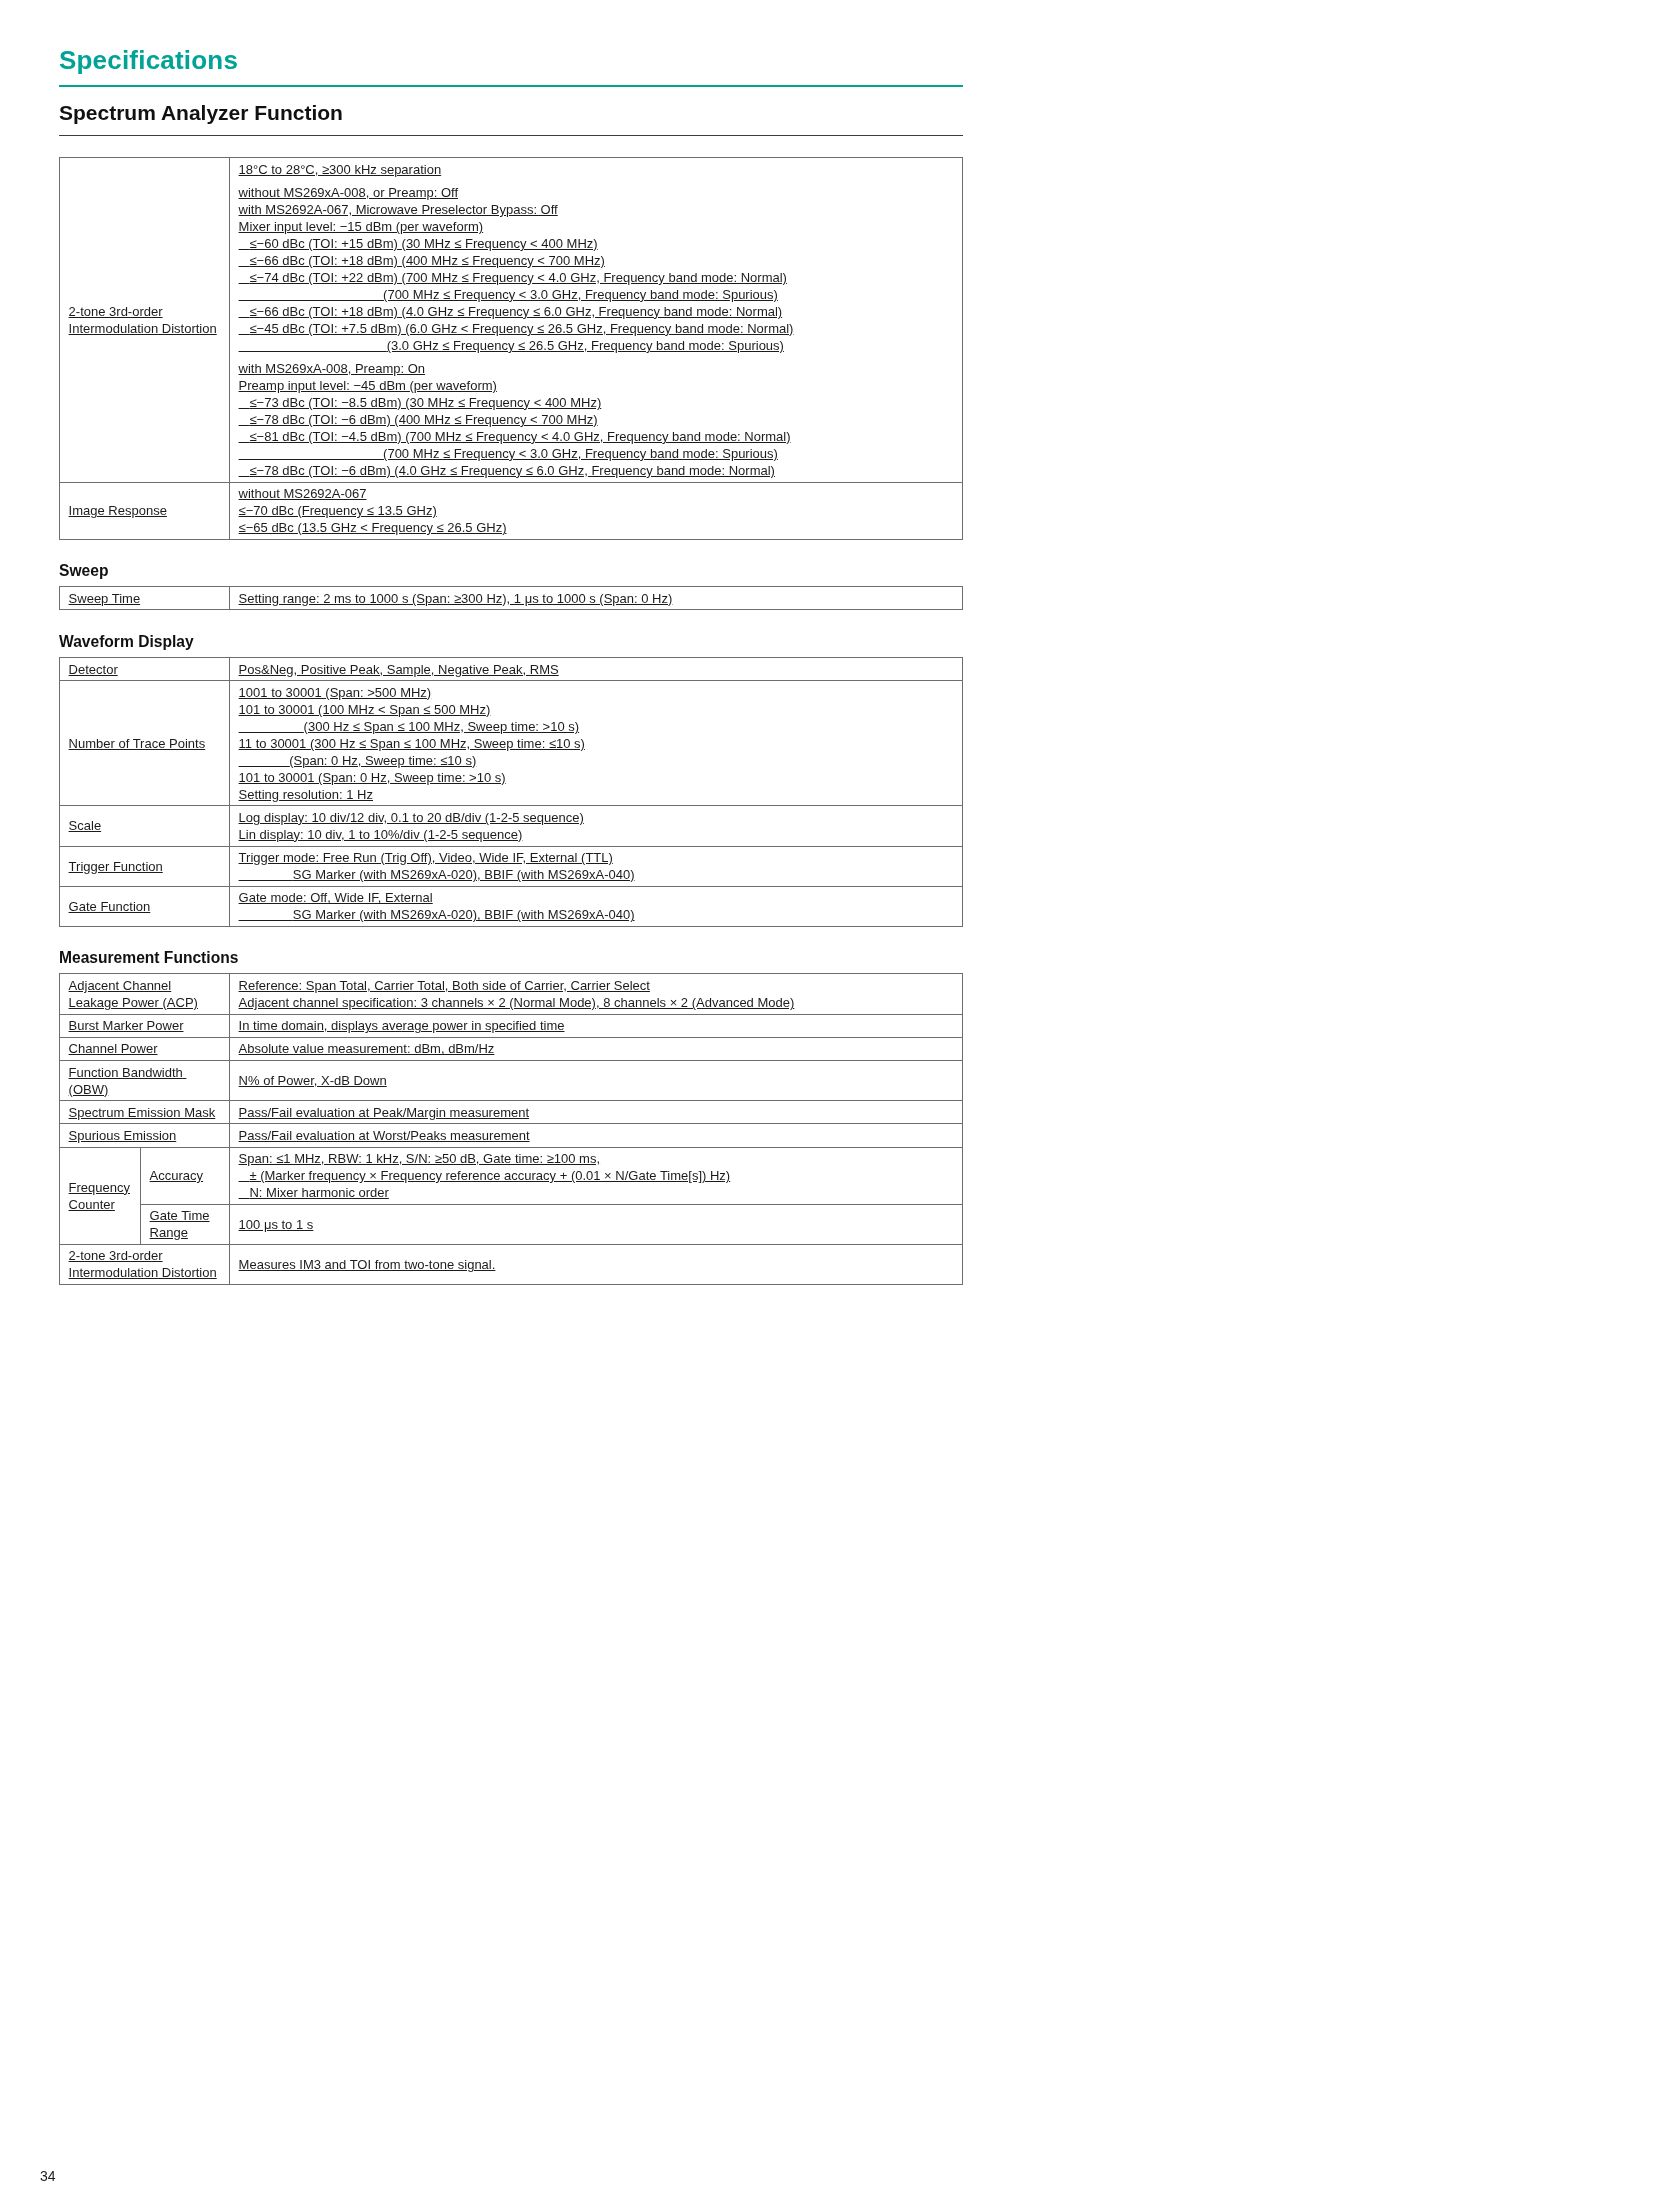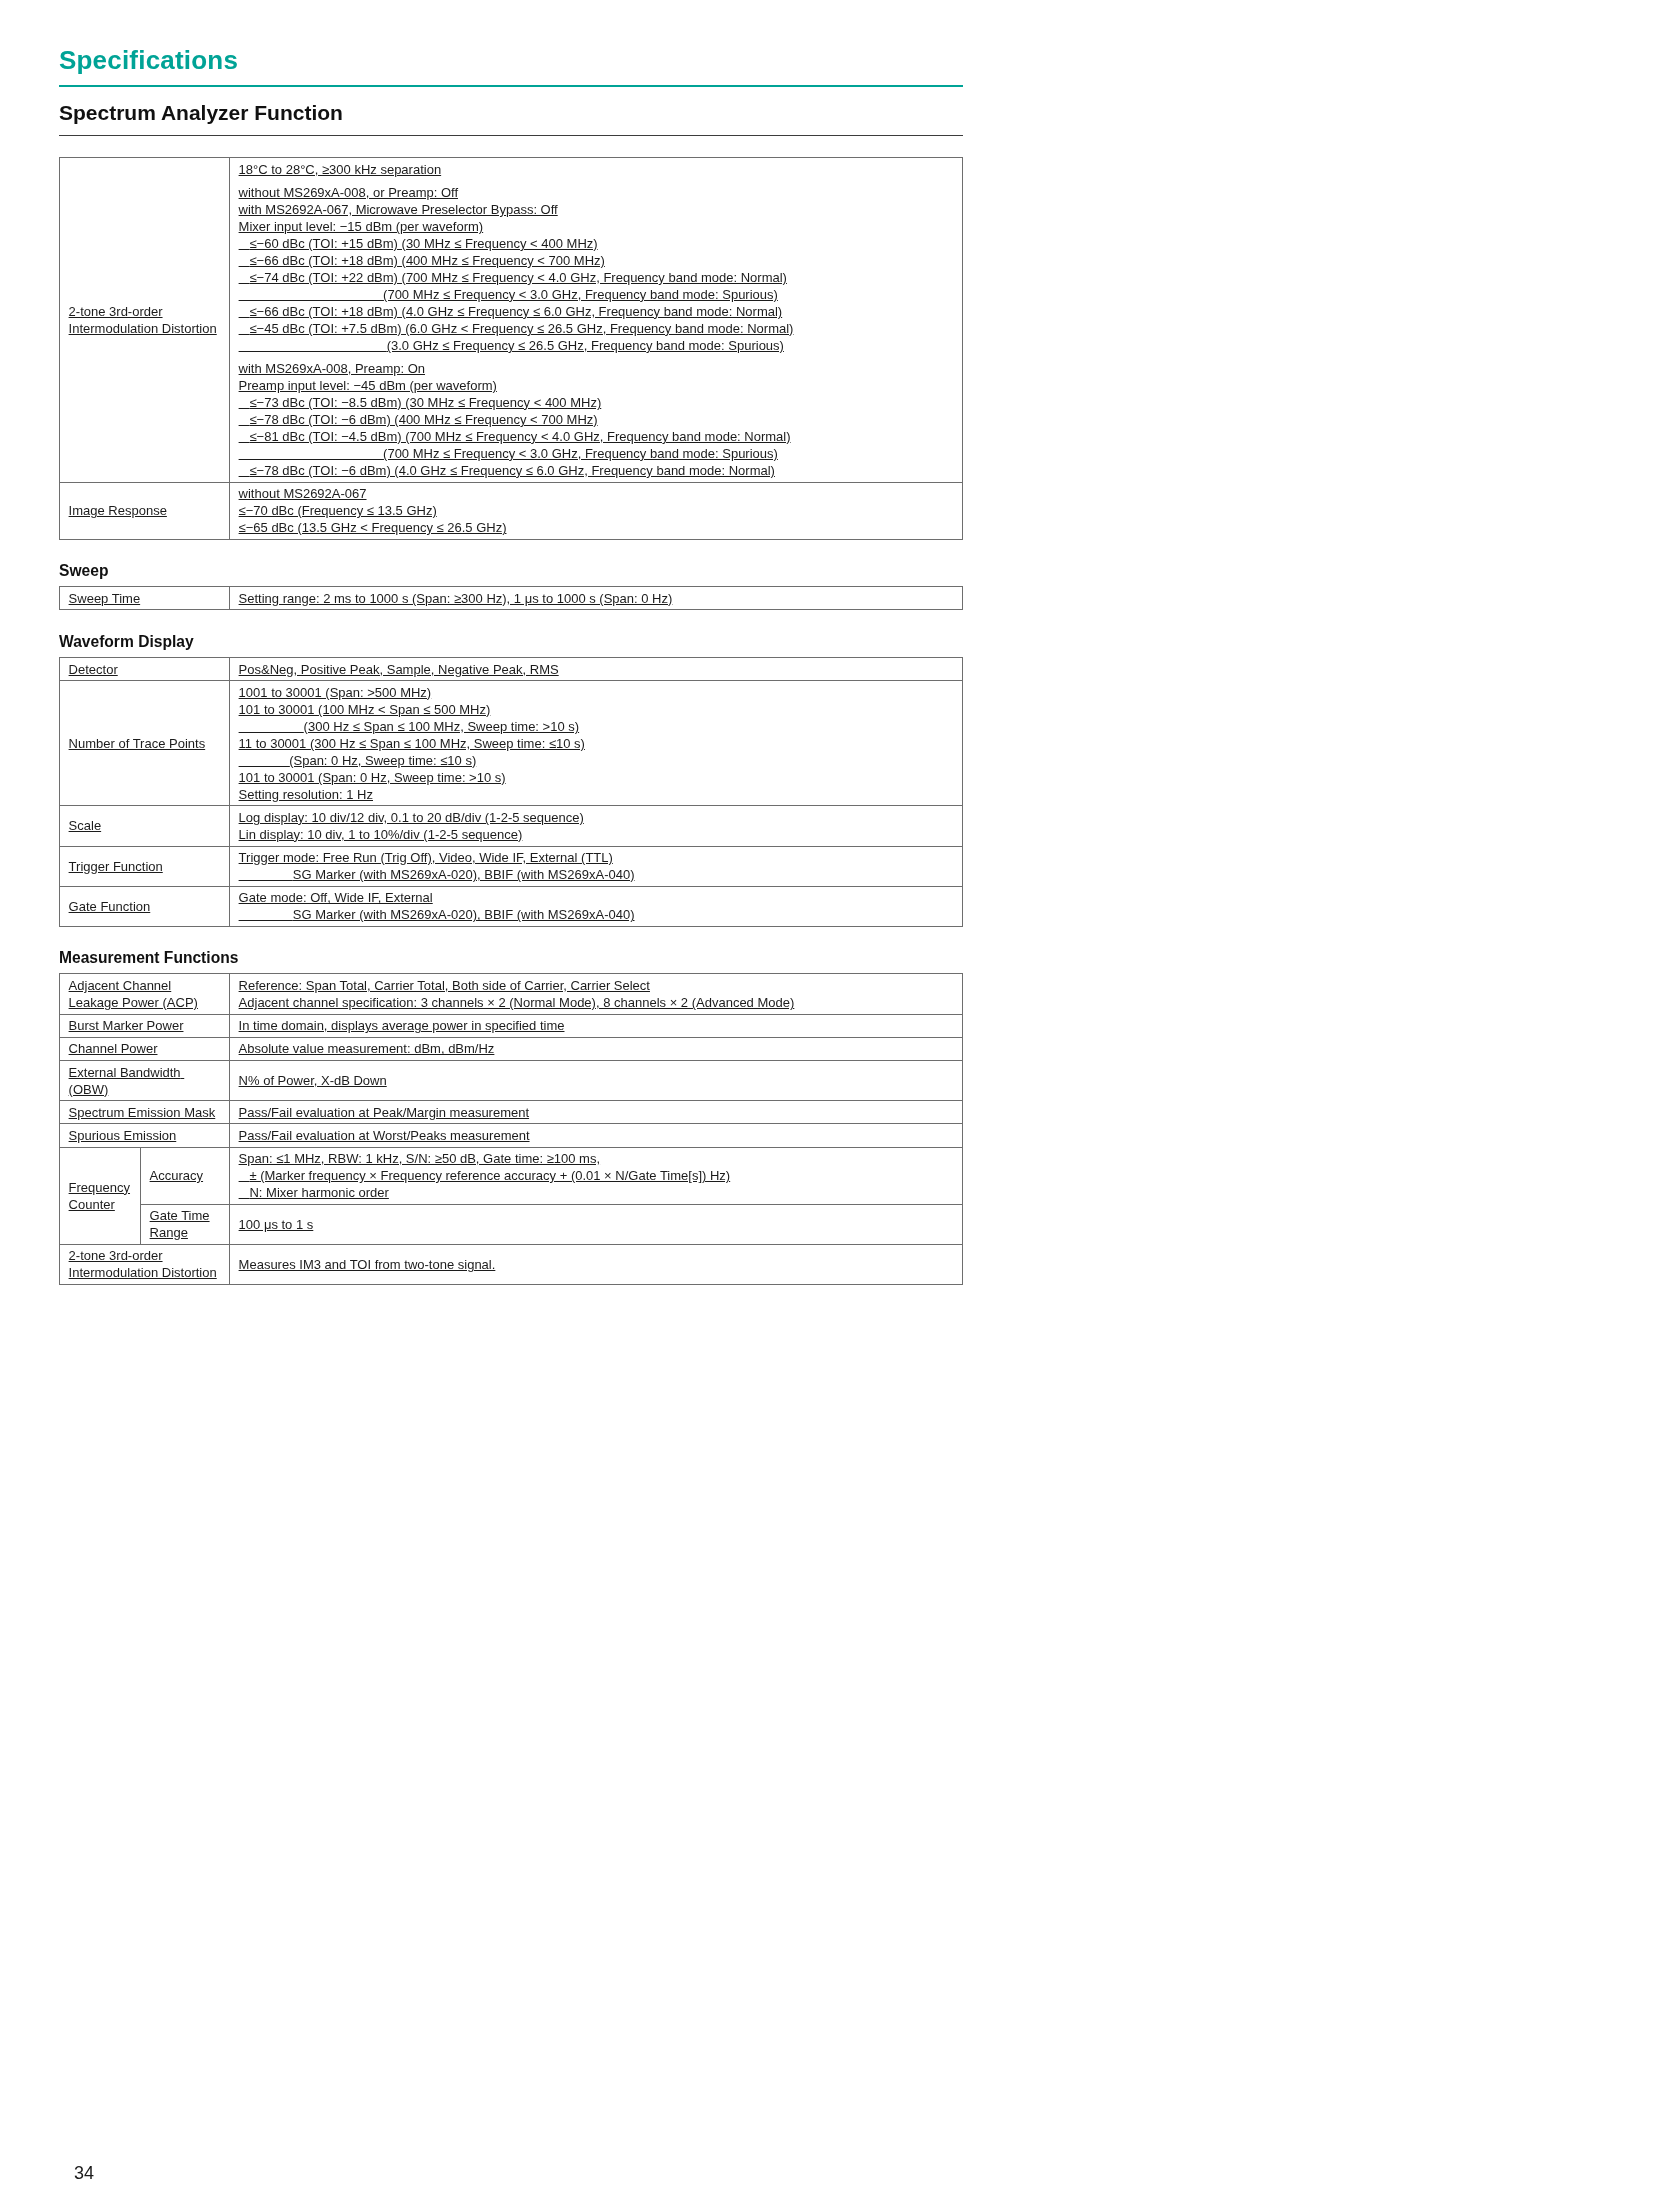--- a/index.html
+++ b/index.html
@@ -25,21 +25,21 @@
   }
   table.spec td { border:0.9px solid #6e6e6e; vertical-align:middle; padding:2.6px 8.6px; text-align:left; }
   td.lbl { }
   .pre { white-space:pre-wrap; word-wrap:break-word;text-decoration:underline; }
   .blk + .blk { margin-top:6px; }
 
   col.c-label { width:170px; }
   col.c-a { width:81px; }
   col.c-b { width:89px; }
 
-  .pageno { position:absolute; left:40px; bottom:21px; font-size:18px; color:#1c1c1c;margin-left:34px; }
+  .pageno { position:absolute; left:40px; bottom:21px; font-size:14px; color:#1c1c1c; }
 </style>
 </head>
 <body>
 
 <div class="content">
 
   <h1 class="page-title" style="color: rgb(0, 163, 150);">Specifications</h1>
   <div class="rule-teal" style="background-color: rgb(0, 163, 150);"></div>
 
   <h2 class="subtitle">Spectrum Analyzer Function</h2>
@@ -153,21 +153,21 @@
       </tr>
       <tr>
         <td class="lbl pre" colspan="2">Burst Marker Power</td>
         <td class="val pre">In time domain, displays average power in specified time</td>
       </tr>
       <tr>
         <td class="lbl pre" colspan="2">Channel Power</td>
         <td class="val pre">Absolute value measurement: dBm, dBm/Hz</td>
       </tr>
       <tr>
-        <td class="lbl pre" colspan="2">External Bandwidth (OBW)</td>
+        <td class="lbl pre" colspan="2">Function Bandwidth (OBW)</td>
         <td class="val pre">N% of Power, X-dB Down</td>
       </tr>
       <tr>
         <td class="lbl pre" colspan="2">Spectrum Emission Mask</td>
         <td class="val pre">Pass/Fail evaluation at Peak/Margin measurement</td>
       </tr>
       <tr>
         <td class="lbl pre" colspan="2">Spurious Emission</td>
         <td class="val pre">Pass/Fail evaluation at Worst/Peaks measurement</td>
       </tr>

